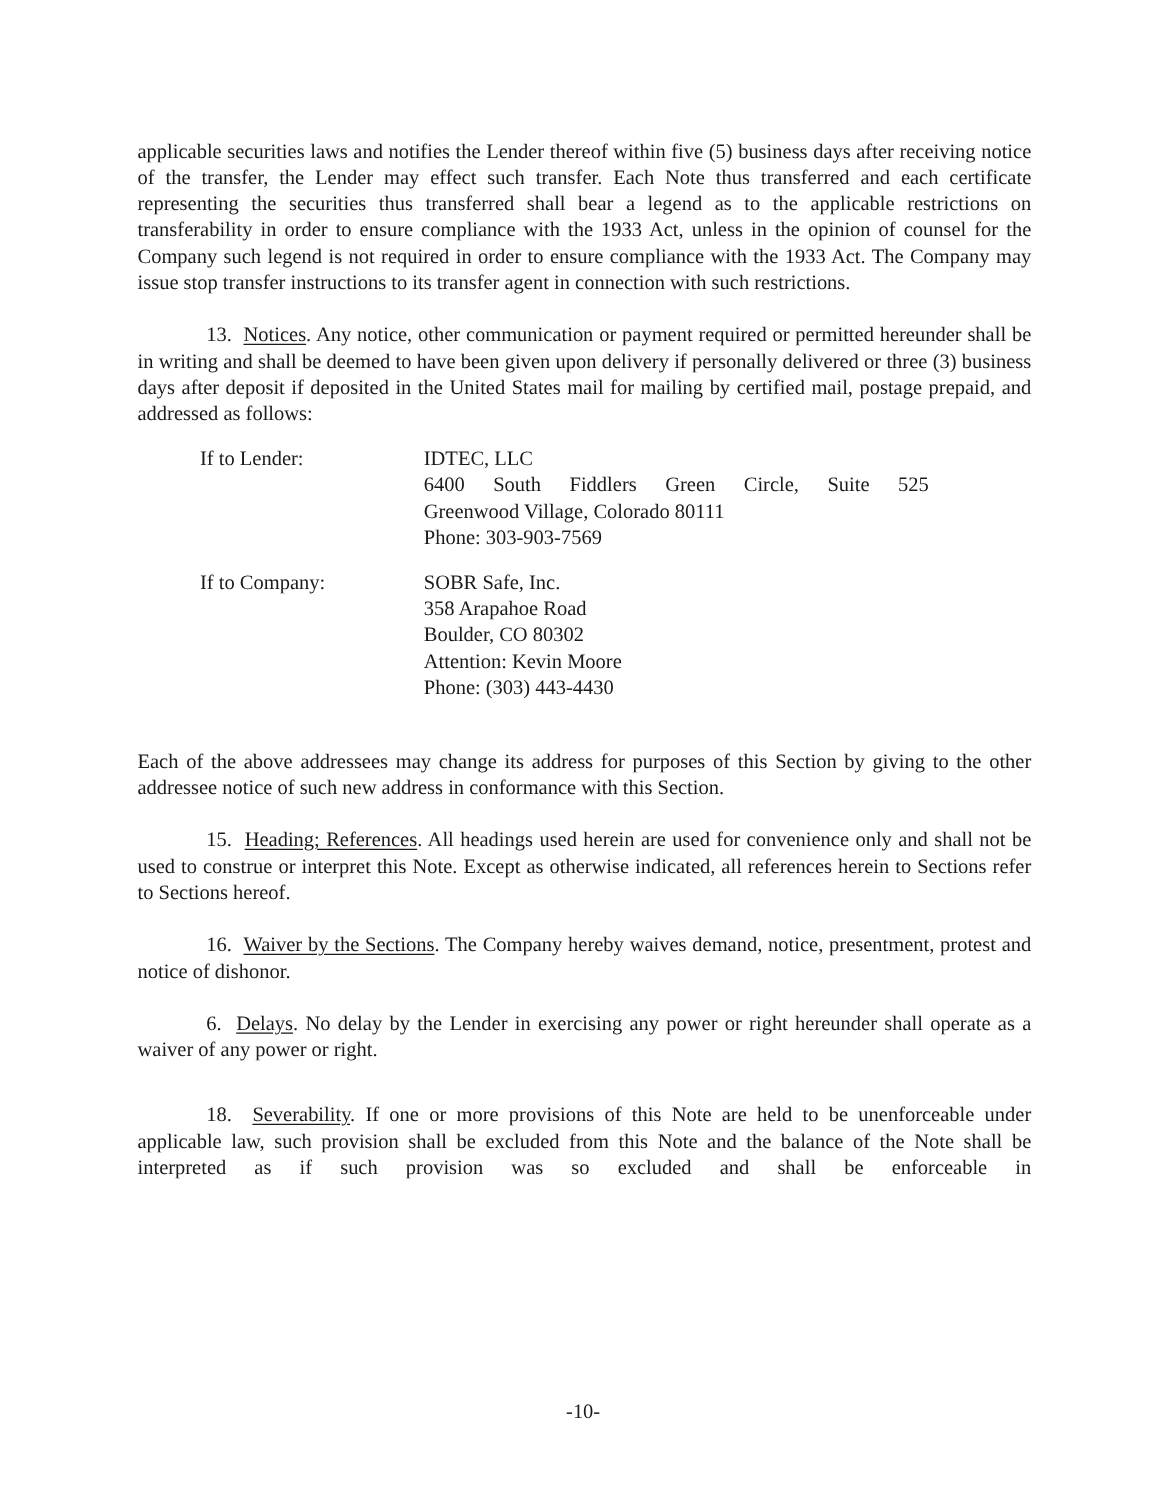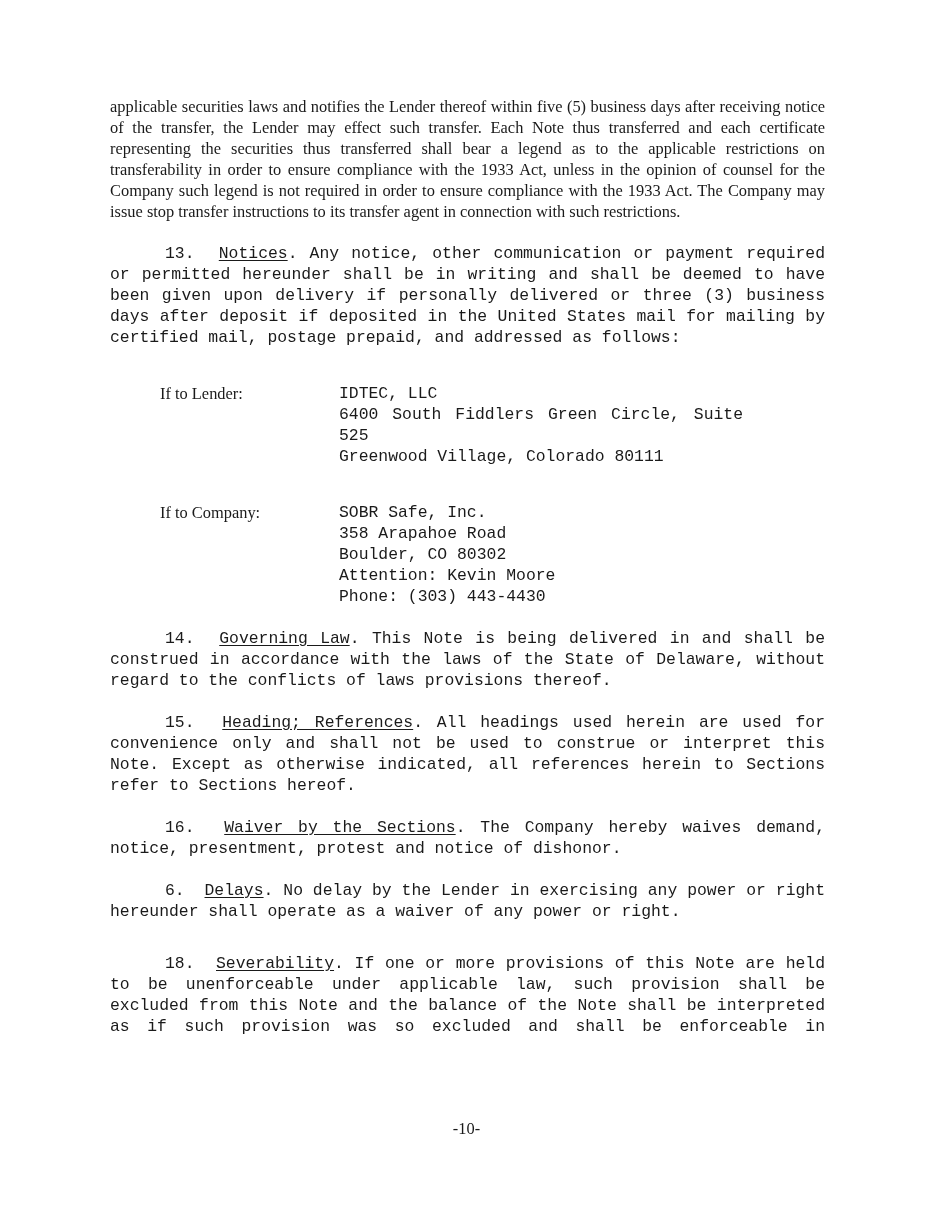--- a/index.html
+++ b/index.html
@@ -13,45 +13,45 @@
       position: relative;
       overflow: hidden;
       font-family: "Liberation Serif", "DejaVu Serif", serif;
       color: #1a1a1a;
       font-size: 16.4px;
       line-height: 21px;
     }
     .page {
       position: absolute;
       left: 110px;
-      top: 96px;
+      top: 110px;
       width: 715px;
     }
     p {
       margin: 0;
       text-align: justify;
       text-align-last: left;
     }
-    .para-gap { margin-top: 21px; font-family: Liberation Mono, monospace; }
+    .para-gap { margin-top: 21px; }
     .indent { text-indent: 55px; }
     .num { display: inline; }
     .heading { text-decoration: underline; text-underline-offset: 2px; }
     .addr-block {
       position: relative;
-      margin-top: 35px;
+      margin-top: 15px;
     }
     .addr-row {
       display: flex;
     }
     .addr-label {
       width: 179px;
       padding-left: 50px;
       flex: 0 0 auto;
     }
-    .addr-lines { width: 404px; font-family: Liberation Mono, monospace; }
+    .addr-lines { width: 404px; }
     .addr-line { white-space: nowrap; }
     .addr-line.spread {
       text-align: justify;
       text-align-last: justify;
       white-space: normal;
     }
     .company-block { }
     .after-addr { margin-top: 38px; }
     .footer {
       position: absolute;
@@ -73,41 +73,40 @@
     <span class="num">13.</span>&nbsp;&nbsp;<span class="heading">Notices</span><span>.  Any notice, other communication or payment required or permitted hereunder shall be in writing and shall be deemed to have been given upon delivery if personally delivered or three (3) business days after deposit if deposited in the United States mail for mailing by certified mail, postage prepaid, and addressed as follows:</span>
   </p>
 
   <div class="addr-block">
     <div class="addr-row">
       <div class="addr-label">If to Lender:</div>
       <div class="addr-lines">
         <div class="addr-line">IDTEC, LLC</div>
         <div class="addr-line spread">6400 South Fiddlers Green Circle, Suite 525</div>
         <div class="addr-line">Greenwood Village, Colorado 80111</div>
+        <div class="addr-line">Phone:  303-903-7569</div>
       </div>
     </div>
   </div>
 
   <div class="addr-block company-block">
     <div class="addr-row">
       <div class="addr-label">If to Company:</div>
       <div class="addr-lines">
         <div class="addr-line">SOBR Safe, Inc.</div>
         <div class="addr-line">358 Arapahoe Road</div>
         <div class="addr-line">Boulder, CO  80302</div>
         <div class="addr-line">Attention:  Kevin Moore</div>
         <div class="addr-line">Phone: (303) 443-4430</div>
       </div>
     </div>
   </div>
 
+  <p class="after-addr">Each of the above addressees may change its address for purposes of this Section by giving to the other addressee notice of such new address in conformance with this Section.</p>
 
-  <p class="para-gap indent">
-    <span class="num">14.</span>&nbsp;&nbsp;<span class="heading">Governing Law</span><span>.  This Note is being delivered in and shall be construed in accordance with the laws of the State of Delaware, without regard to the conflicts of laws provisions thereof.</span>
-  </p>
 
   <p class="para-gap indent">
     <span class="num">15.</span>&nbsp;&nbsp;<span class="heading">Heading; References</span><span>.  All headings used herein are used for convenience only and shall not be used to construe or interpret this Note.  Except as otherwise indicated, all references herein to Sections refer to Sections hereof.</span>
   </p>
 
   <p class="para-gap indent">
     <span class="num">16.</span>&nbsp;&nbsp;<span class="heading">Waiver by the Sections</span><span>.  The Company hereby waives demand, notice, presentment, protest and notice of dishonor.</span>
   </p>
 
   <p class="para-gap indent">

